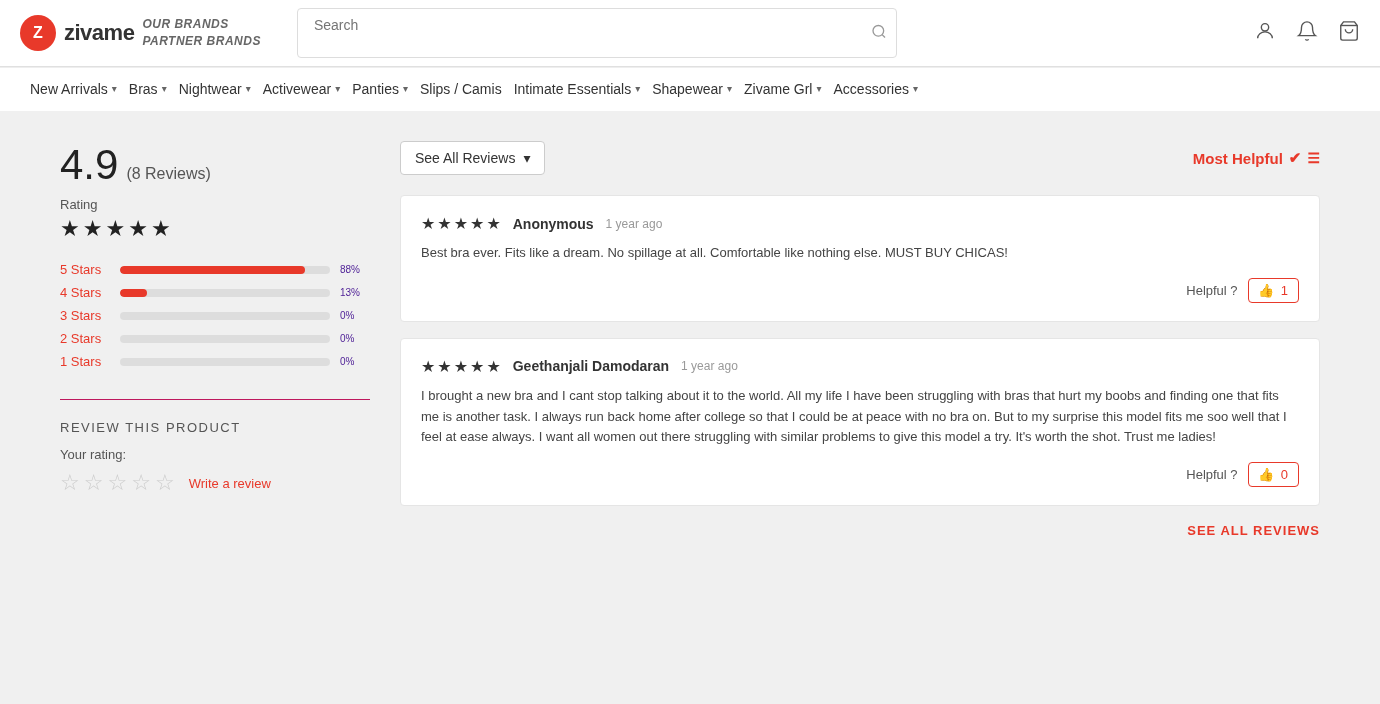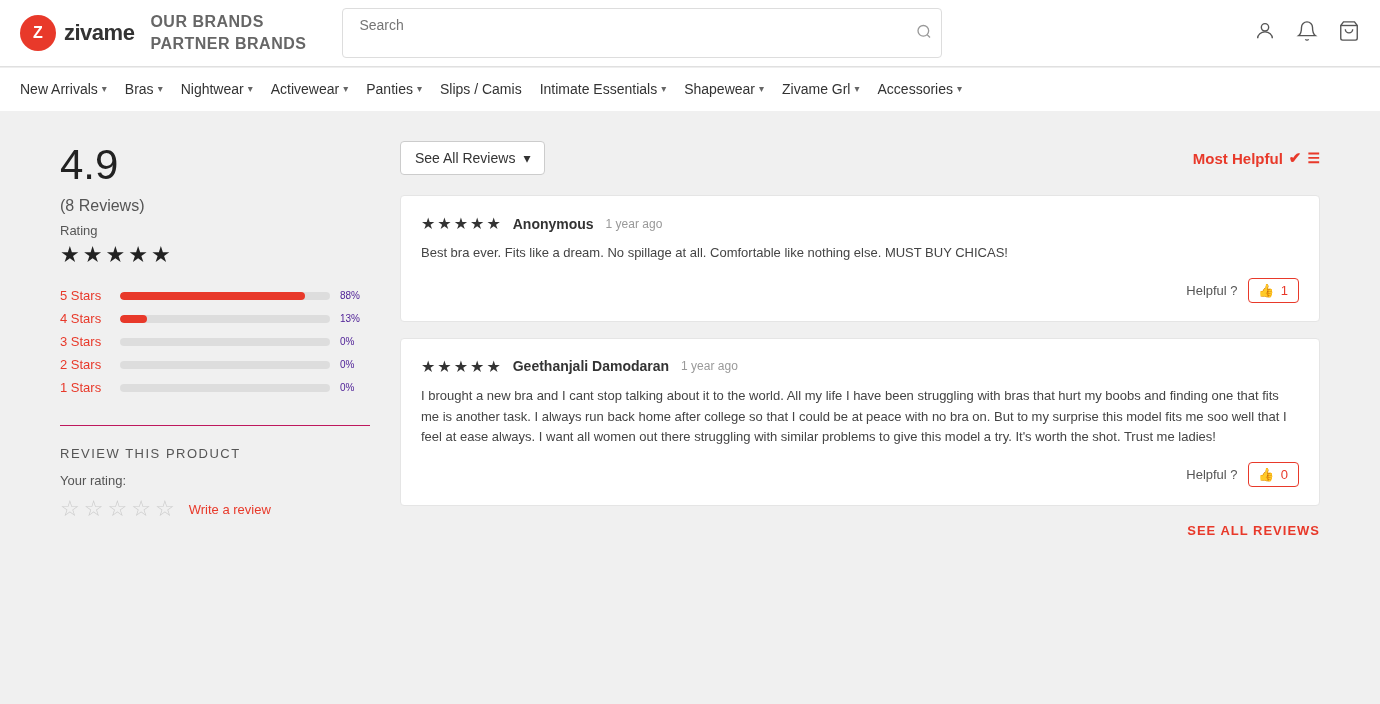--- a/index.html
+++ b/index.html
@@ -36,24 +36,24 @@
     }
     .logo-text {
       font-size: 22px;
       font-weight: bold;
       color: #333;
       letter-spacing: -0.5px;
     }
     .brand-links {
       display: flex;
       flex-direction: column;
-      font-size: 16px;
+      font-size: 12px;
       color: #666;
-      margin-left: 8px;
       line-height: 1.4;
+      font-style: italic;
     }
     .brand-links span { font-weight: 600; letter-spacing: 0.5px; }
     .search-bar {
       flex: 1;
       max-width: 600px;
       margin: 0 20px;
       position: relative;
     }
     .search-bar input {
       width: 100%;
@@ -83,24 +83,24 @@
     .header-icon {
       cursor: pointer;
       color: #555;
       font-size: 20px;
     }
 
     
     .nav-bar {
       background: #fff;
       border-top: 1px solid #eee;
-      padding: 0 20px;
-      display: flex;
-      align-items: center;
-      gap: 18px;
+      padding: 0 30px;
+      display: flex;
+      align-items: center;
+      gap: 12px;
       height: 44px;
     }
     .nav-item {
       font-size: 14px;
       color: #333;
       cursor: pointer;
       white-space: nowrap;
       display: flex;
       align-items: center;
       gap: 4px;
@@ -121,21 +121,20 @@
     
     .rating-section {
       flex: 0 0 340px;
       padding-right: 30px;
     }
     .overall-score {
       display: flex;
       align-items: baseline;
       gap: 8px;
       margin-bottom: 8px;
-      flex-direction: column;
     }
     .big-score {
       font-size: 42px;
       font-weight: 300;
       color: #222;
     }
     .reviews-count {
       font-size: 16px;
       color: #555;
     }

